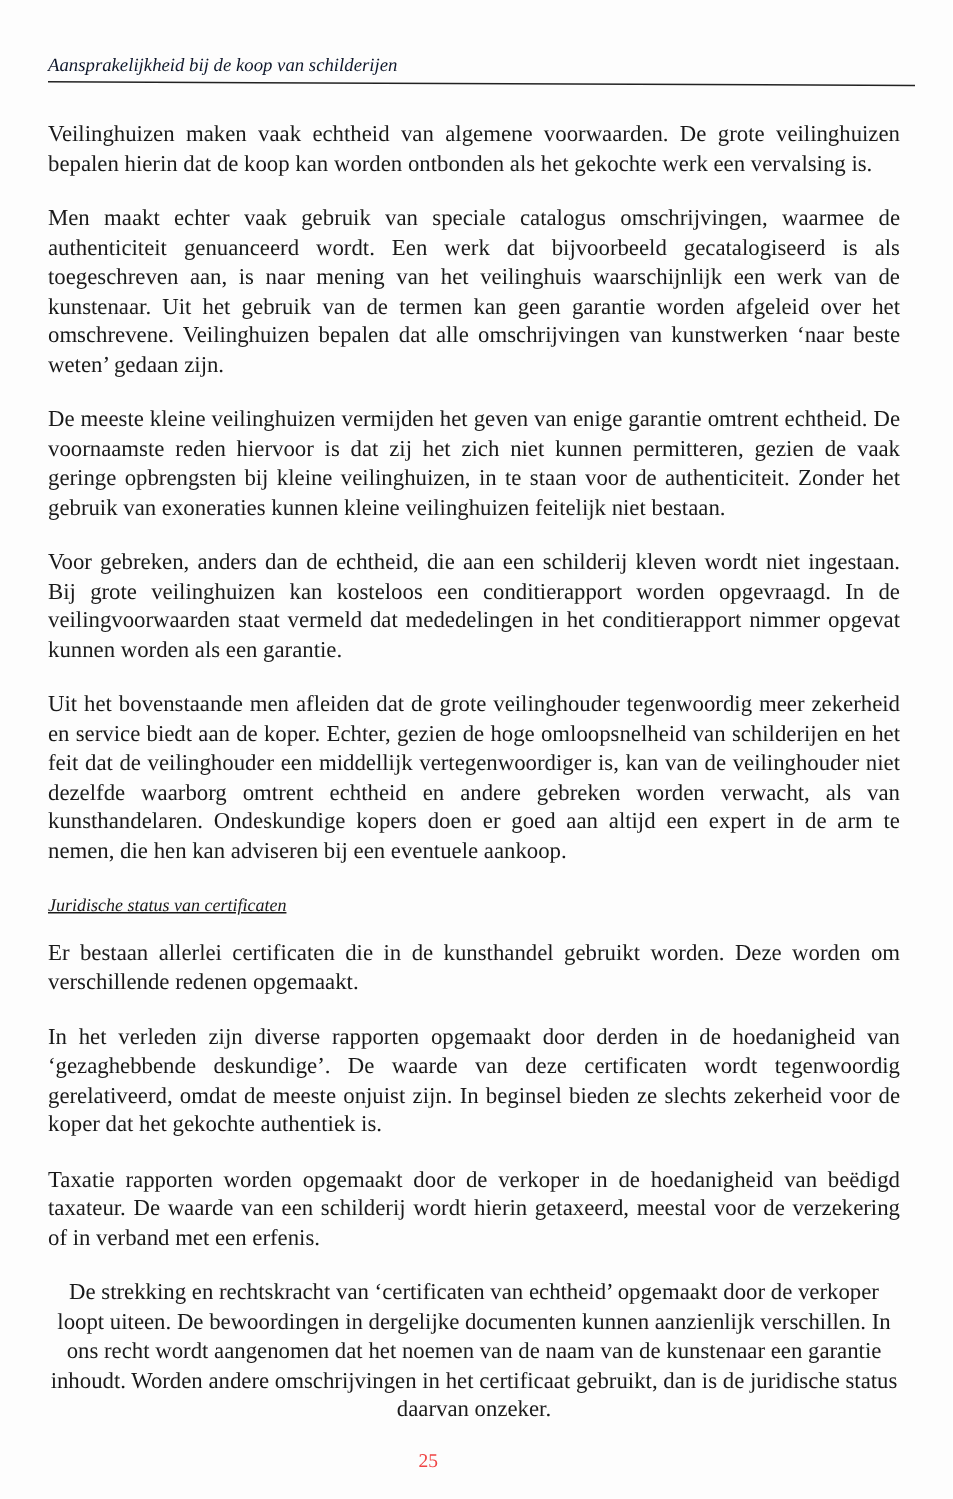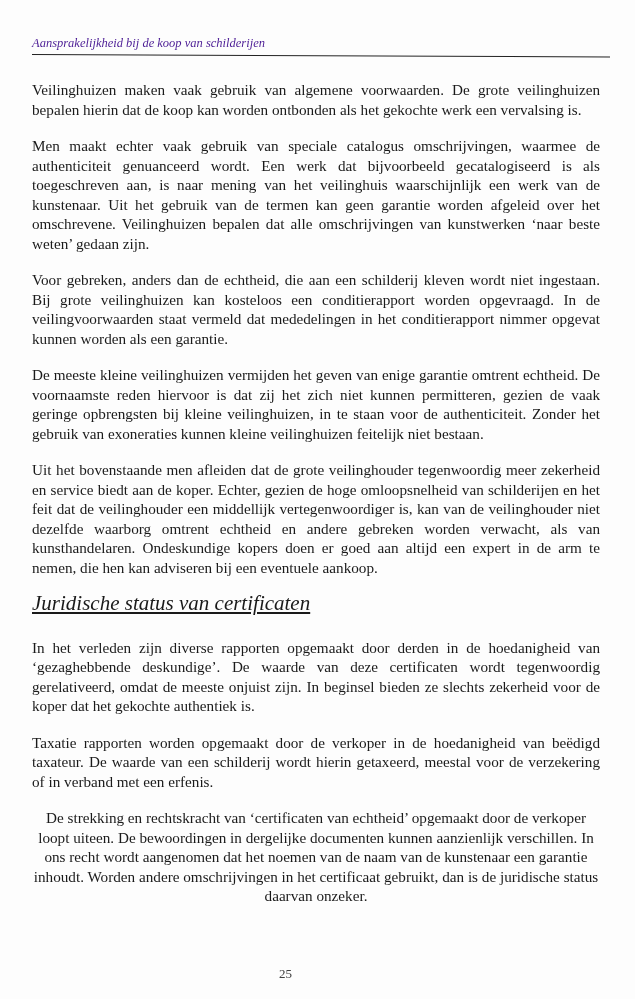--- a/index.html
+++ b/index.html
@@ -3,56 +3,57 @@
   <meta charset="utf-8">
   <style>
     html, body { margin: 0; padding: 0; background: #ffffff; }
     body {
       width: 635px; height: 999px; position: relative; overflow: hidden;
       font-family: "Liberation Serif", serif; color: #1a1a1a;
     }
     .page { position: absolute; left: 0; top: 0; width: 635px; height: 999px; background: #fdfdfd; }
     .running-header {
       position: absolute; left: 32px; top: 36px; width: 575px;
-      font-style: italic; font-size: 12.5px; color: #4c1d95;
+      font-style: italic; font-size: 12.5px; color: #0f172a;
     }
     .header-rule {
       position: absolute; left: 32px; top: 54px; width: 578px; height: 0;
       border-top: 1.5px solid #222; transform: rotate(0.25deg); transform-origin: left;
     }
     .body { position: absolute; left: 32px; top: 80px; width: 568px; }
     p {
       margin: 0 0 17px 0; font-size: 15.2px; line-height: 19.5px;
       text-align: justify;
     }
     p.last-left { text-align: center; }
     .section-heading {
-      font-style: italic; text-decoration: underline; font-size: 21px;
-      line-height: 19.5px; margin: 0 0 24px 0;
+      font-style: italic; text-decoration: underline; font-size: 12px;
+      line-height: 19.5px; margin: 0 0 12px 0;
     }
     .page-number {
       position: absolute; left: 0; width: 571px; top: 966px; text-align: center;
-      font-size: 13px; color: #404040;
+      font-size: 13px; color: #ef4444;
     }
   </style>
 </head>
 <body>
 
 <div class="page">
   <div class="running-header">Aansprakelijkheid bij de koop van schilderijen</div>
   <div class="header-rule"></div>
 
   <div class="body">
-    <p>Veilinghuizen maken vaak gebruik van algemene voorwaarden. De grote veilinghuizen bepalen hierin dat de koop kan worden ontbonden als het gekochte werk een vervalsing is.</p>
+    <p>Veilinghuizen maken vaak echtheid van algemene voorwaarden. De grote veilinghuizen bepalen hierin dat de koop kan worden ontbonden als het gekochte werk een vervalsing is.</p>
     <p>Men maakt echter vaak gebruik van speciale catalogus omschrijvingen, waarmee de authenticiteit genuanceerd wordt. Een werk dat bijvoorbeeld gecatalogiseerd is als toegeschreven aan, is naar mening van het veilinghuis waarschijnlijk een werk van de kunstenaar. Uit het gebruik van de termen kan geen garantie worden afgeleid over het omschrevene. Veilinghuizen bepalen dat alle omschrijvingen van kunstwerken ‘naar beste weten’ gedaan zijn.</p>
+    <p>De meeste kleine veilinghuizen vermijden het geven van enige garantie omtrent echtheid. De voornaamste reden hiervoor is dat zij het zich niet kunnen permitteren, gezien de vaak geringe opbrengsten bij kleine veilinghuizen, in te staan voor de authenticiteit. Zonder het gebruik van exoneraties kunnen kleine veilinghuizen feitelijk niet bestaan.</p>
     <p>Voor gebreken, anders dan de echtheid, die aan een schilderij kleven wordt niet ingestaan. Bij grote veilinghuizen kan kosteloos een conditierapport worden opgevraagd. In de veilingvoorwaarden staat vermeld dat mededelingen in het conditierapport nimmer opgevat kunnen worden als een garantie.</p>
-    <p>De meeste kleine veilinghuizen vermijden het geven van enige garantie omtrent echtheid. De voornaamste reden hiervoor is dat zij het zich niet kunnen permitteren, gezien de vaak geringe opbrengsten bij kleine veilinghuizen, in te staan voor de authenticiteit. Zonder het gebruik van exoneraties kunnen kleine veilinghuizen feitelijk niet bestaan.</p>
     <p>Uit het bovenstaande men afleiden dat de grote veilinghouder tegenwoordig meer zekerheid en service biedt aan de koper. Echter, gezien de hoge omloopsnelheid van schilderijen en het feit dat de veilinghouder een middellijk vertegenwoordiger is, kan van de veilinghouder niet dezelfde waarborg omtrent echtheid en andere gebreken worden verwacht, als van kunsthandelaren. Ondeskundige kopers doen er goed aan altijd een expert in de arm te nemen, die hen kan adviseren bij een eventuele aankoop.</p>
 
     <div class="section-heading">Juridische status van certificaten</div>
 
+    <p>Er bestaan allerlei certificaten die in de kunsthandel gebruikt worden. Deze worden om verschillende redenen opgemaakt.</p>
     <p>In het verleden zijn diverse rapporten opgemaakt door derden in de hoedanigheid van ‘gezaghebbende deskundige’. De waarde van deze certificaten wordt tegenwoordig gerelativeerd, omdat de meeste onjuist zijn. In beginsel bieden ze slechts zekerheid voor de koper dat het gekochte authentiek is.</p>
     <p>Taxatie rapporten worden opgemaakt door de verkoper in de hoedanigheid van beëdigd taxateur. De waarde van een schilderij wordt hierin getaxeerd, meestal voor de verzekering of in verband met een erfenis.</p>
     <p class="last-left">De strekking en rechtskracht van ‘certificaten van echtheid’ opgemaakt door de verkoper loopt uiteen. De bewoordingen in dergelijke documenten kunnen aanzienlijk verschillen. In ons recht wordt aangenomen dat het noemen van de naam van de kunstenaar een garantie inhoudt. Worden andere omschrijvingen in het certificaat gebruikt, dan is de juridische status daarvan onzeker.</p>
   </div>
 
   <div class="page-number">25</div>
 </div>
 
 </body></html>

